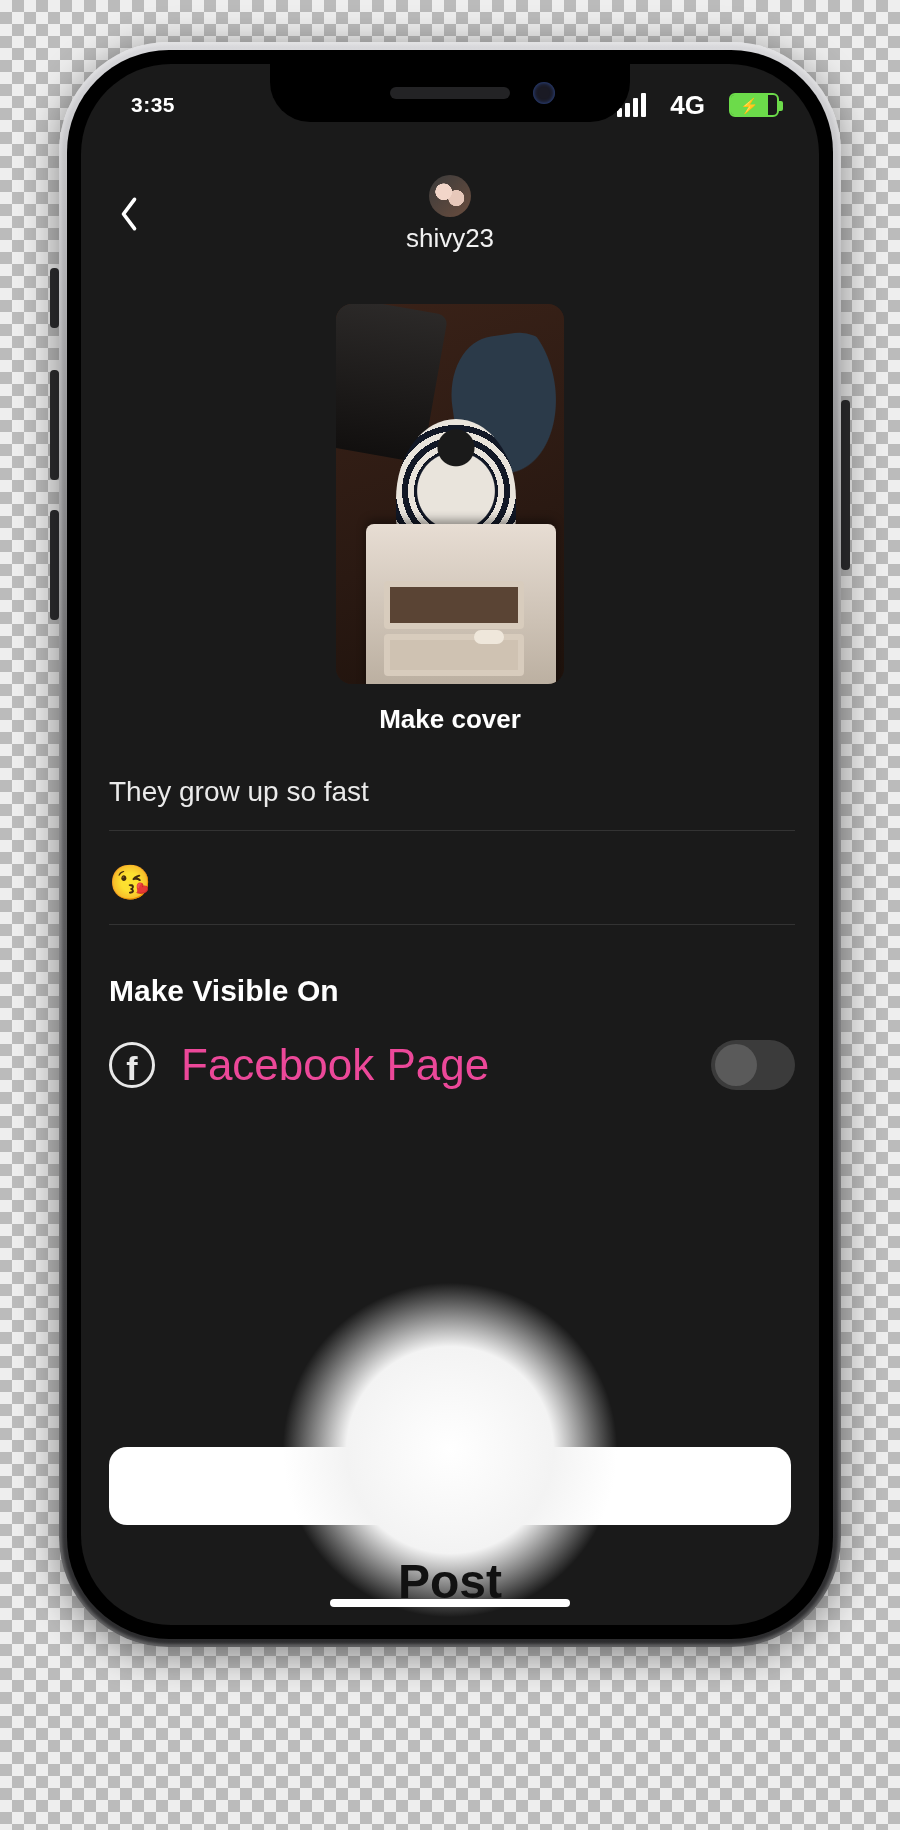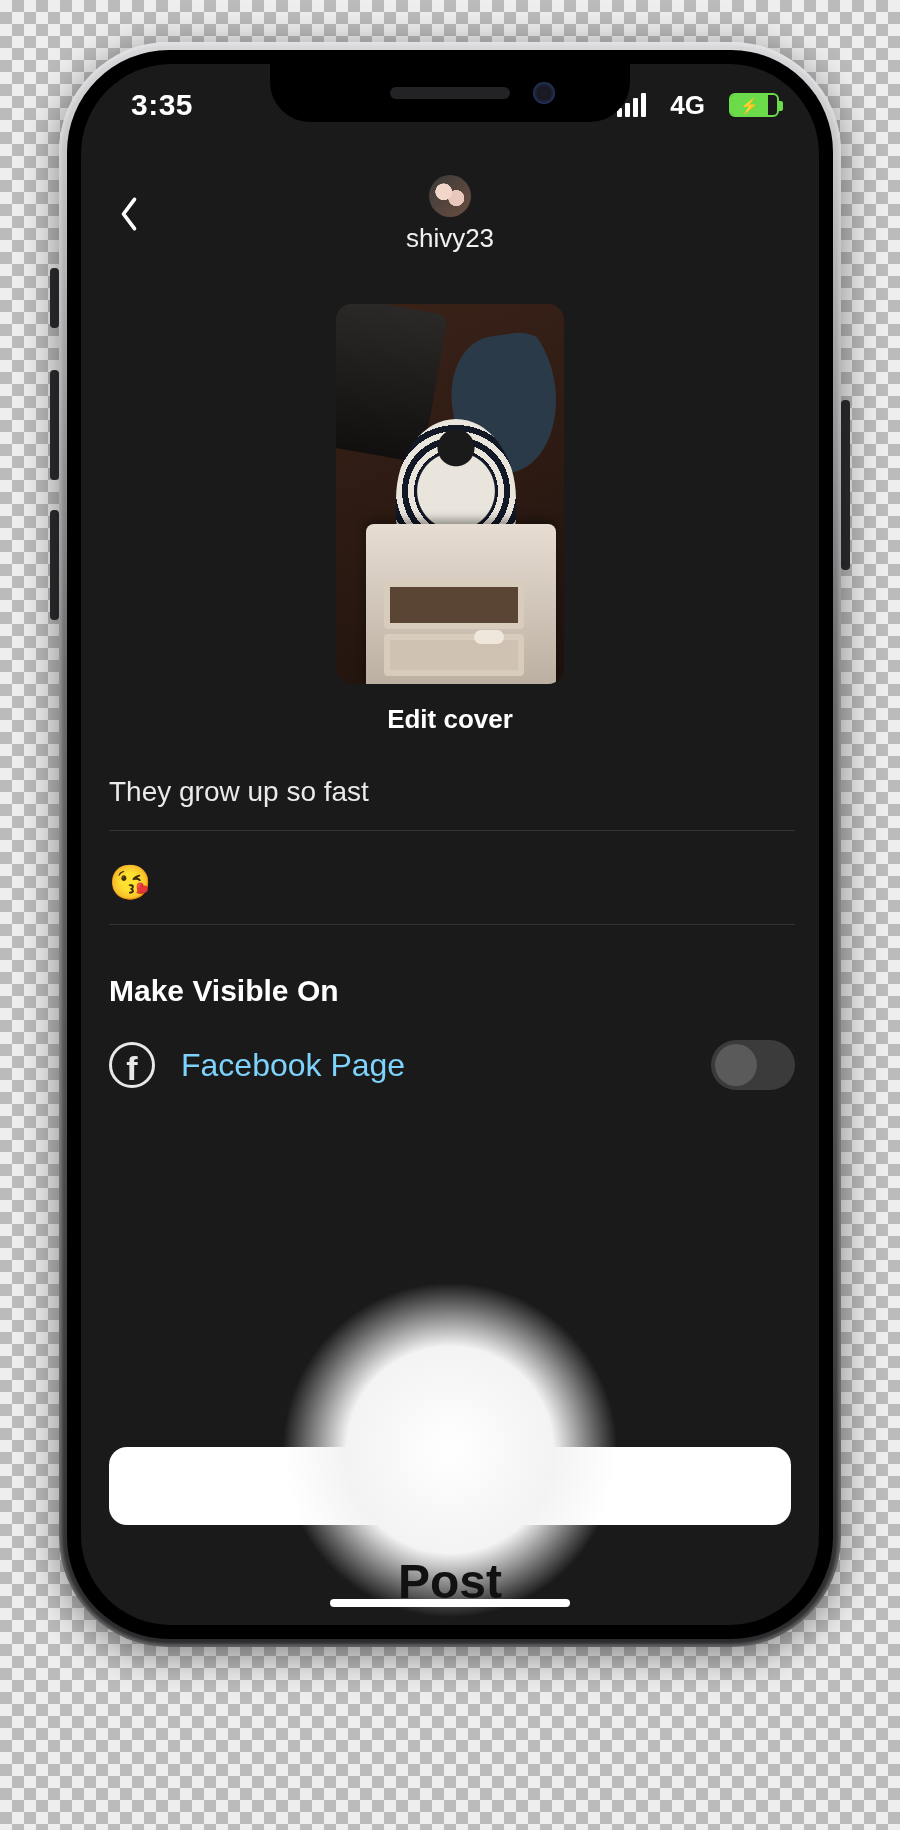--- a/index.html
+++ b/index.html
@@ -56,21 +56,21 @@
   .cam { width:22px; height:22px; background:#1a1a24; border-radius:50%; box-shadow: inset 0 0 4px #3050a0; position:absolute; right:75px; top:18px;}
 
   
   .status-bar {
     position:absolute; top:0; left:0; right:0; height:70px;
     display:flex; align-items:center; justify-content:space-between;
     padding: 12px 40px 0 50px;
     z-index:40;
     font-weight:600;
   }
-  .status-time { font-size:30px; letter-spacing:0.5px; }
+  .status-time { font-size:21px; letter-spacing:0.5px; }
   .status-right { display:flex; align-items:center; gap:24px; }
   .status-4g { font-size:26px; font-weight:600; }
   .signal { display:inline-flex; align-items:flex-end; gap:3px; }
   .signal i { display:block; width:5px; background:#fff; border-radius:1px;}
   .signal i:nth-child(1){height:9px;}
   .signal i:nth-child(2){height:14px;}
   .signal i:nth-child(3){height:19px;}
   .signal i:nth-child(4){height:24px;}
   .battery {
     width:50px; height:24px; border:2px solid #6cdb4a; border-radius:6px;
@@ -136,21 +136,21 @@
   .sec-emoji { top:786px; }
   .sec-emoji .emoji { font-size:34px; padding:12px 0 22px 0; }
   .sec-visible { top:910px; }
   .heading { font-size:30px; font-weight:700; color:#fff; margin-bottom:32px;}
   .row { display:flex; align-items:center; gap:26px; }
   .fb-icon {
     width:46px;height:46px;border:3px solid #e8e8e8;border-radius:50%;
     display:flex;align-items:center;justify-content:center;
   }
   .fb-icon span{ font-family:Arial; font-weight:900; font-size:34px; color:#e8e8e8; line-height:1; transform:translateY(3px);}
-  .row-label { font-size:32px; color:#7dd3fc; flex:1;}
+  .row-label { font-size:44px; color:#ec4899; flex:1;}
   .toggle {
     width:84px;height:50px;border-radius:26px;background:#3b3b3b;position:relative;
   }
   .toggle .knob{position:absolute;left:4px;top:4px;width:42px;height:42px;border-radius:50%;background:#5a5a5a;}
 
   
   .post-bar {
     position:absolute; left:28px; right:28px; bottom:100px; height:78px;
     background:#fff; border-radius:18px;
   }
@@ -220,21 +220,21 @@
       <div class="cover">
         <div class="floor"></div>
         <div class="chair2"></div>
         <div class="chair"></div>
         <div class="kid"></div>
         <div class="cabinet"></div>
         <div class="drawer"></div>
         <div class="drawer2"></div>
         <div class="knob"></div>
       </div>
-      <div class="edit-cover">Edit cover</div>
+      <div class="edit-cover">Make cover</div>
     </div>
 
     <div class="section sec-title">
       <div class="text">They grow up so fast</div>
       <div class="divider"></div>
     </div>
 
     <div class="section sec-emoji">
       <div class="emoji">😘</div>
       <div class="divider"></div>

